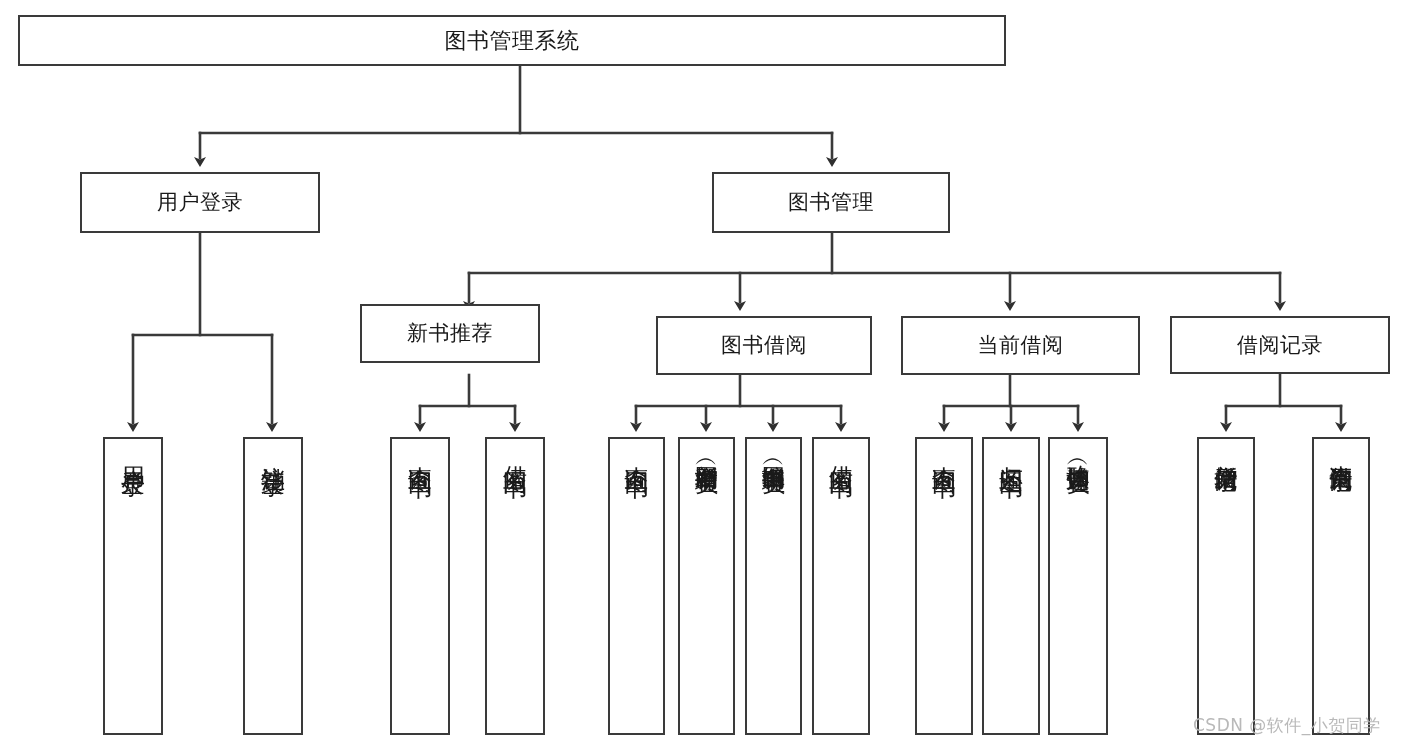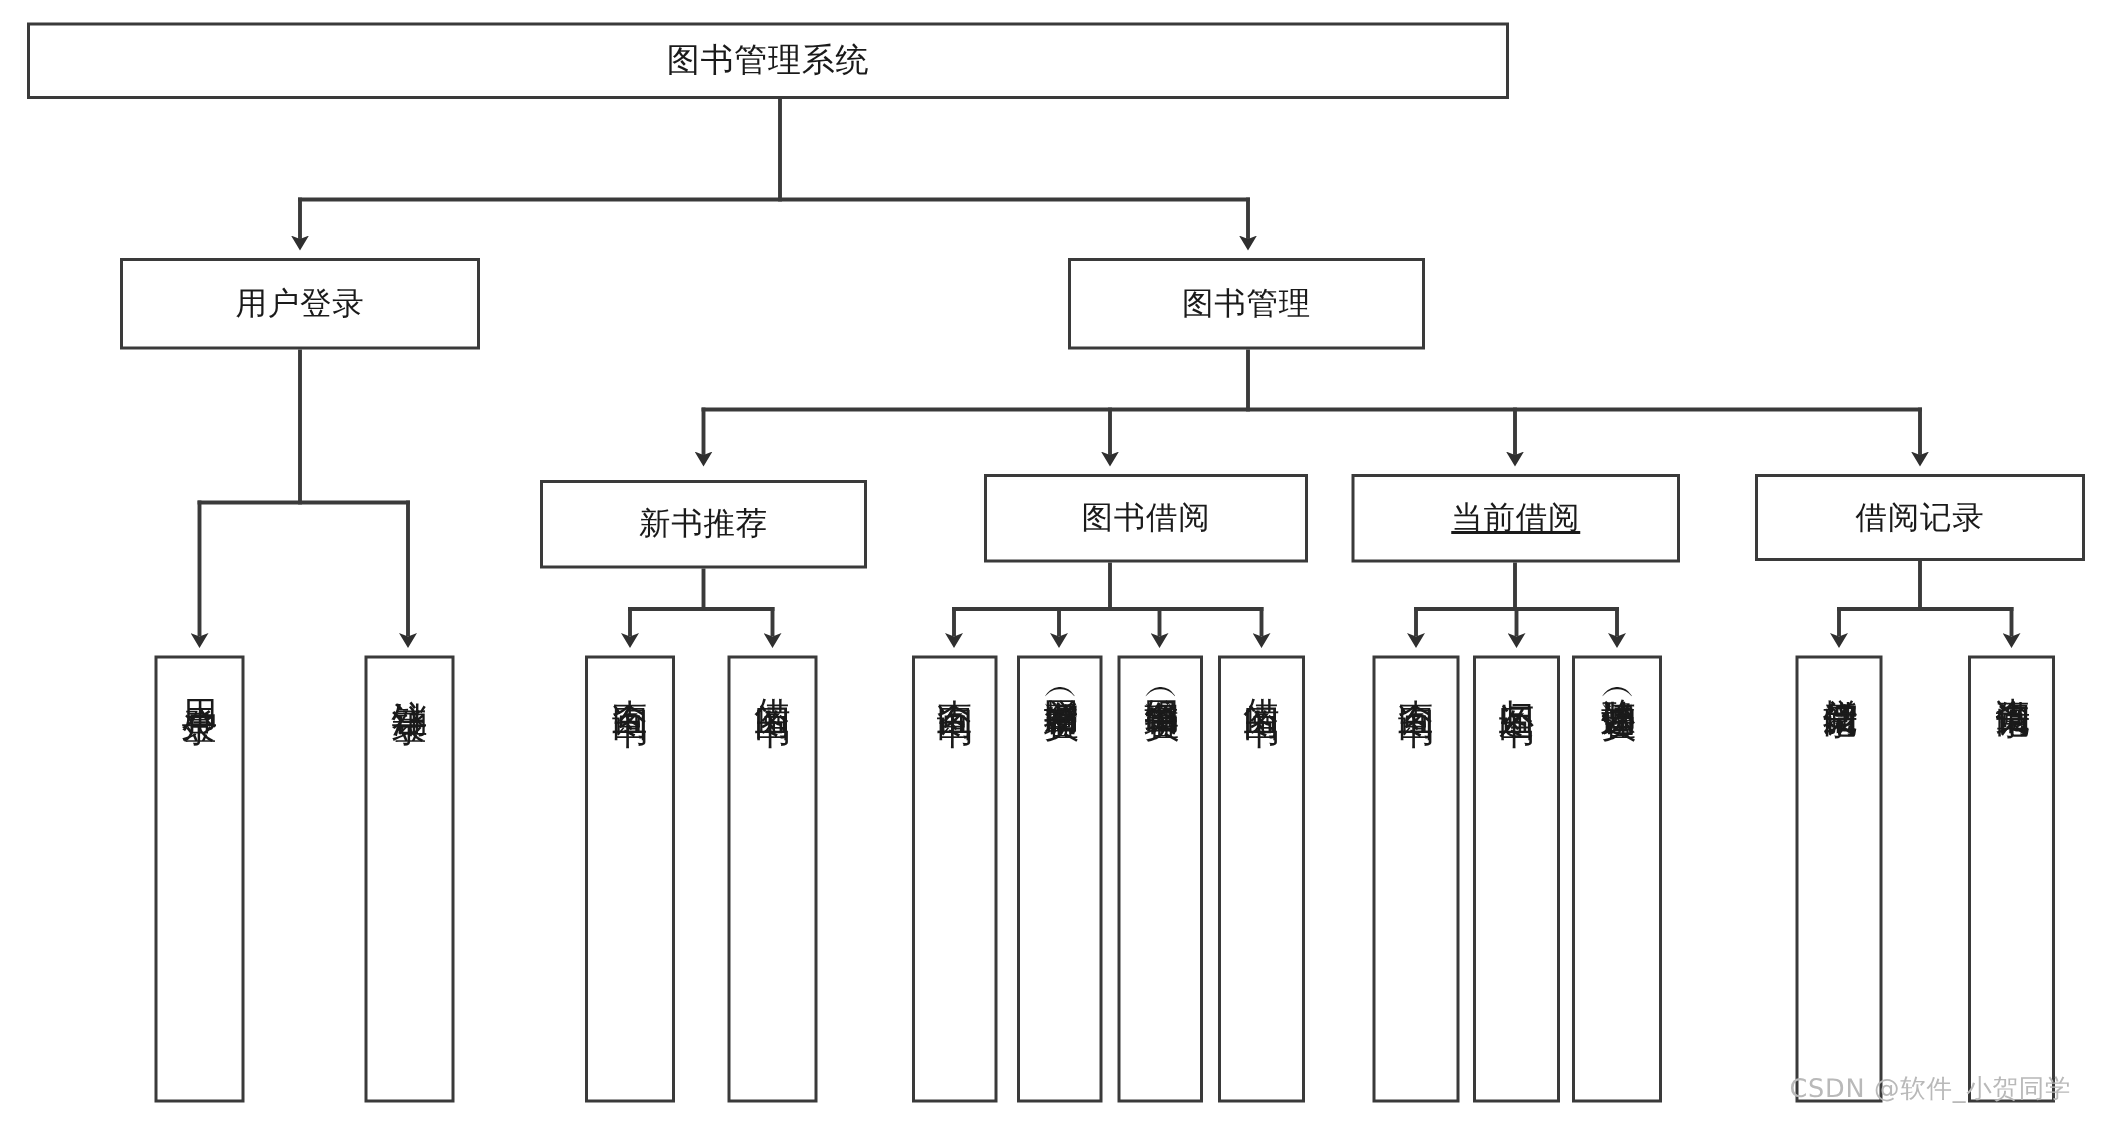--- a/index.html
+++ b/index.html
@@ -137,27 +137,27 @@
     <span class="node-label">图书管理系统</span>
   </div>
 
   <div class="node horiz" style="left:80px; top:172px; width:240px; height:61px;">
     <span class="node-label">用户登录</span>
   </div>
   <div class="node horiz" style="left:712px; top:172px; width:238px; height:61px;">
     <span class="node-label">图书管理</span>
   </div>
 
-  <div class="node horiz" style="left:360px; top:320px; width:218px; height:59px;">
+  <div class="node horiz" style="left:360px; top:304px; width:180px; height:59px;">
     <span class="node-label">新书推荐</span>
   </div>
   <div class="node horiz" style="left:656px; top:316px; width:216px; height:59px;">
     <span class="node-label">图书借阅</span>
   </div>
-  <div class="node horiz" style="left:901px; top:316px; width:219px; height:59px;text-decoration:underline;">
+  <div class="node horiz" style="left:901px; top:316px; width:239px; height:59px;">
     <span class="node-label">当前借阅</span>
   </div>
   <div class="node horiz" style="left:1170px; top:316px; width:220px; height:58px;">
     <span class="node-label">借阅记录</span>
   </div>
 
   <div class="node vert" style="left:103px; top:437px; width:60px; height:298px;">
     <span class="node-label">用户登录</span>
   </div>
   <div class="node vert" style="left:243px; top:437px; width:60px; height:298px;">

